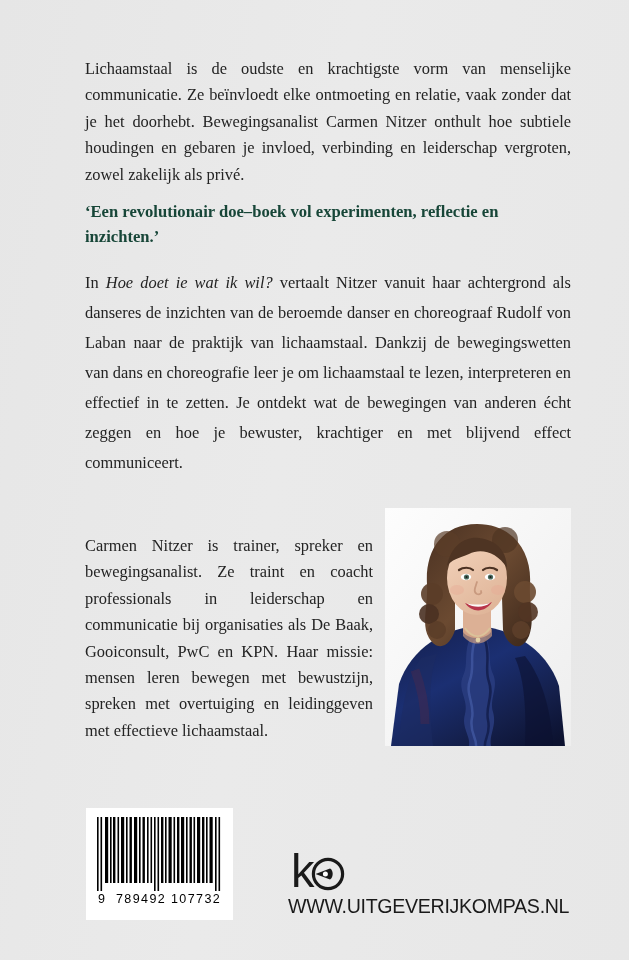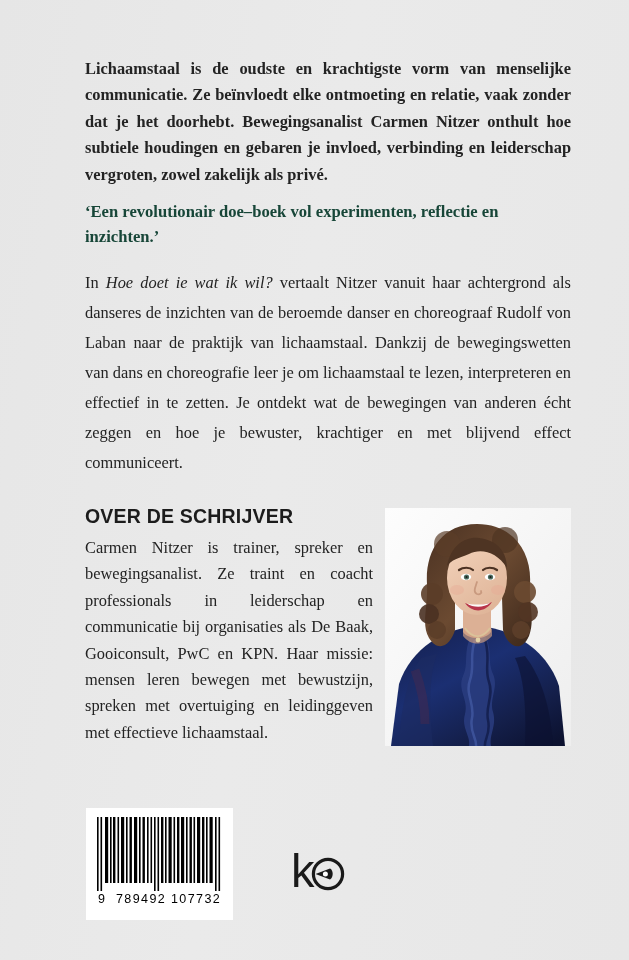--- a/index.html
+++ b/index.html
@@ -29,21 +29,20 @@
     position: absolute;
     left: 85px;
     top: 56px;
     width: 486px;
     font-size: 16.4px;
     line-height: 26.4px;
     text-align: justify;
     text-justify: inter-word;
     color: #232323;
     hyphens: manual;
-    font-weight: bold;
   }
 
   
   .pullquote {
     position: absolute;
     left: 85px;
     top: 199px;
     width: 486px;
     font-family: "Liberation Serif", serif;
     font-weight: bold;
@@ -85,20 +84,21 @@
     margin: 0 0 8px 0;
     line-height: 22px;
   }
   .author-bio {
     width: 288px;
     font-size: 16.4px;
     line-height: 26.4px;
     text-align: justify;
     text-justify: inter-word;
     color: #232323;
+    margin-top: 28px;
   }
 
   
   .portrait {
     position: absolute;
     left: 385px;
     top: 508px;
     width: 186px;
     height: 238px;
     overflow: hidden;
@@ -177,21 +177,20 @@
 
   <div class="blurb">Lichaamstaal is de oudste en krachtigste vorm van menselijke communicatie. Ze beïnvloedt elke ontmoeting en relatie, vaak zonder dat je het doorhebt. Bewegingsanalist Carmen Nitzer onthult hoe subtiele houdingen en gebaren je invloed, verbinding en leiderschap vergroten, zowel zakelijk als privé.</div>
 
   <div class="pullquote">‘Een revolutionair doe–boek vol experimenten, reflectie en inzichten.’</div>
 
   <div class="description">
     <span>In </span><span class="book-title">Hoe doet ie wat ik wil?</span><span> vertaalt Nitzer vanuit haar achtergrond als danseres de inzichten van de beroemde danser en choreograaf Rudolf von Laban naar de praktijk van lichaamstaal. Dankzij de bewegingswetten van dans en choreografie leer je om lichaamstaal te lezen, interpreteren en effectief in te zetten. Je ontdekt wat de bewegingen van anderen écht zeggen en hoe je bewuster, krachtiger en met blijvend effect communiceert.</span>
   </div>
 
   <div class="author-block">
-    <h2 class="author-heading">OVER DE SCHRIJVER</h2>
     <div class="author-bio">Carmen Nitzer is trainer, spreker en bewegingsanalist. Ze traint en coacht professionals in leiderschap en communicatie bij organisaties als De Baak, Gooiconsult, PwC en KPN. Haar missie: mensen leren bewegen met bewustzijn, spreken met overtuiging en leidinggeven met effectieve lichaamstaal.</div>
   </div>
 
   <div class="portrait">
     <svg width="186" height="238" viewBox="0 0 186 238" xmlns="http://www.w3.org/2000/svg">
       <defs>
         <linearGradient id="bgWhite" x1="0" y1="0" x2="1" y2="1">
           <stop offset="0%" stop-color="#fdfdfd"></stop>
           <stop offset="100%" stop-color="#eeeeee"></stop>
         </linearGradient>
@@ -321,15 +320,16 @@
     <div class="logo-row">
       <span class="logo-word">k</span>
       <span class="logo-mark">
         <svg width="34" height="34" viewBox="0 0 34 34" xmlns="http://www.w3.org/2000/svg">
           <circle cx="17" cy="17" r="14.6" fill="none" stroke="#1a1a1a" stroke-width="3.2"></circle>
           <path d="M4.5 17 L 19 11.6 C 22.6 13.2, 22.6 20.8, 19 22.4 Z" fill="#1a1a1a"></path>
           <circle cx="14.4" cy="17" r="2.5" fill="#ffffff"></circle>
         </svg>
       </span>
     </div>
+    <div class="publisher-url">WWW.UITGEVERIJKOMPAS.NL</div>
   </div>
 
 </div>
 
 </body></html>

